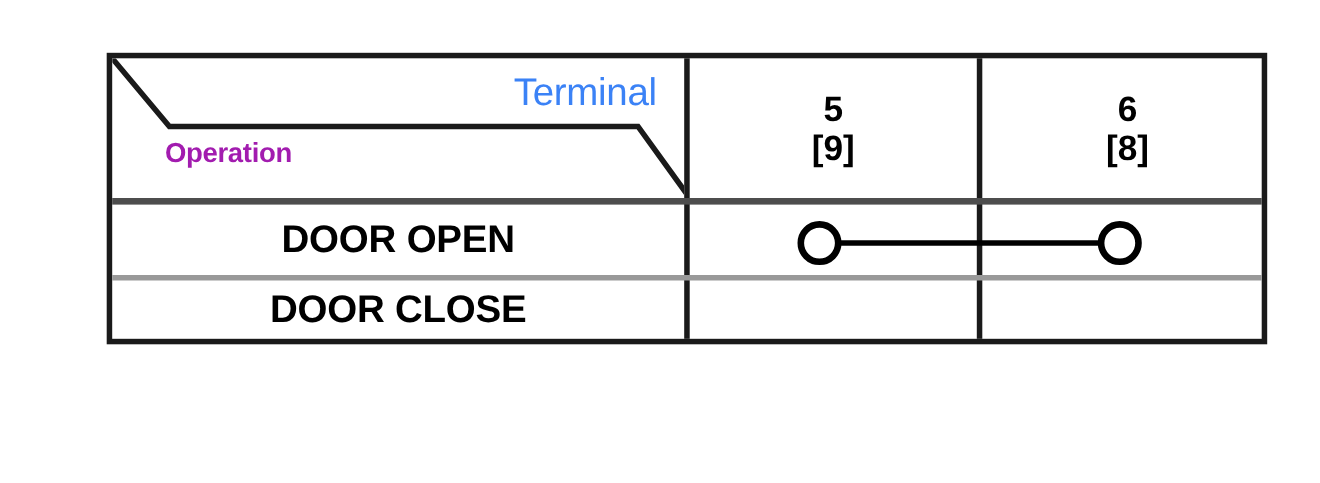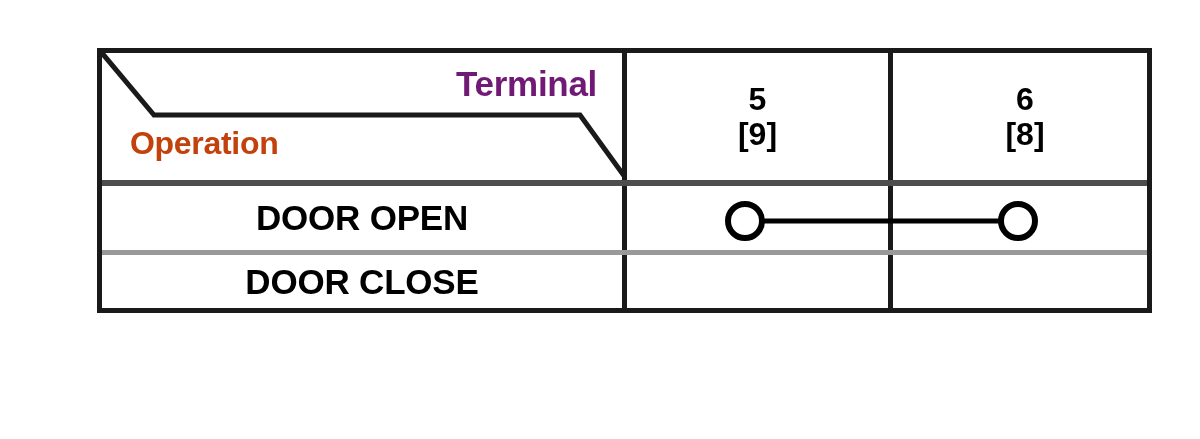--- a/index.html
+++ b/index.html
@@ -74,32 +74,32 @@
     position: absolute;
     left: 0;
     top: 0;
     display: block;
   }
   .hdr-terminal {
     position: absolute;
     right: 25px;
     top: 11px;
     font-size: 35px;
-    font-weight: bold;
-    color: #701a75;
+    font-weight: normal;
+    color: #3b82f6;
     letter-spacing: -0.3px;
     white-space: nowrap;
   }
   .hdr-operation {
     position: absolute;
-    left: 28px;
+    left: 48px;
     top: 72px;
-    font-size: 32px;
-    font-weight: bold;
-    color: #c2410c;
+    font-size: 25px;
+    font-weight: bold;
+    color: #a21caf;
     letter-spacing: -0.3px;
     white-space: nowrap;
   }
 
   
   .term-head {
     position: absolute;
     top: 0;
     height: 127px;
     display: flex;

